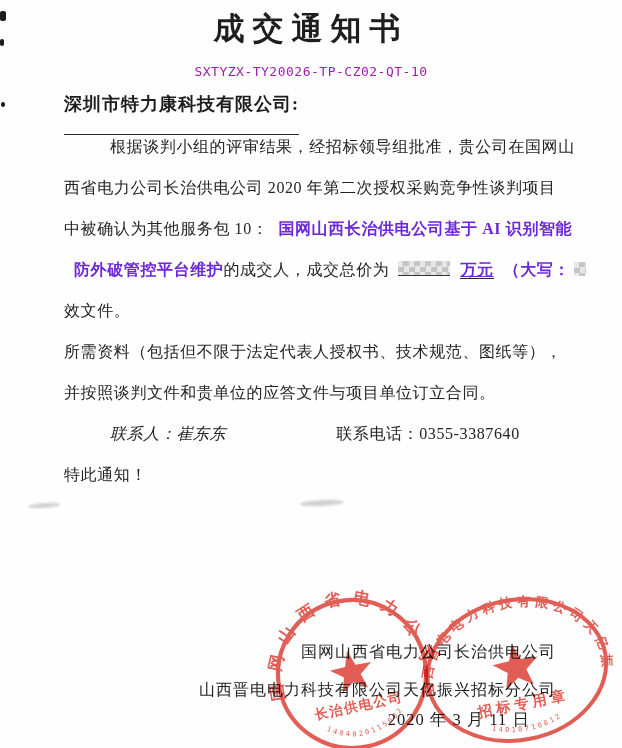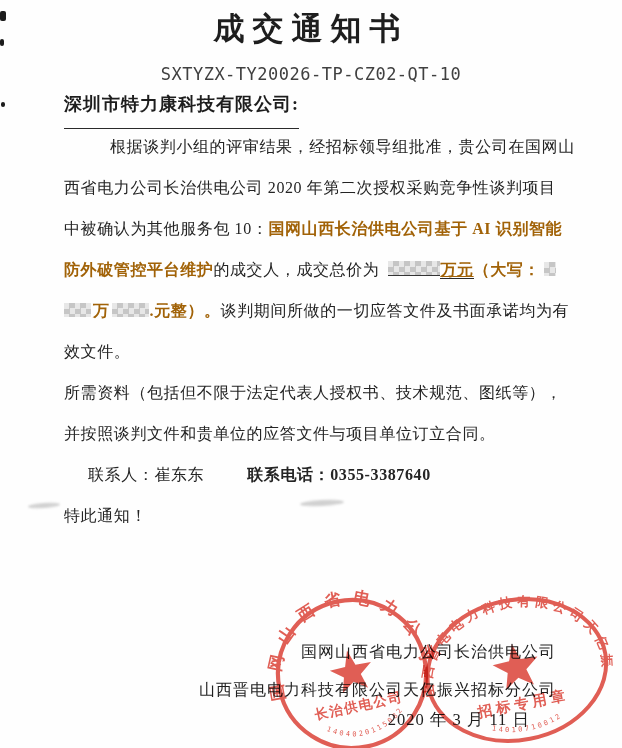--- a/index.html
+++ b/index.html
@@ -15,49 +15,49 @@
   .title{
     position:absolute;top:8px;left:0;right:0;margin:0;
     text-align:center;
     font-size:31px;font-weight:bold;letter-spacing:8px;
     color:#1e1e1e;
   }
   .refno{
     position:absolute;top:64px;left:0;right:0;
     text-align:center;
     font-family:"DejaVu Sans Mono","Liberation Mono",monospace;
-    font-size:17px;letter-spacing:.5px;color:#404040;
+    font-size:13px;letter-spacing:.5px;color:#a21caf;
   }
   .addressee{
     position:absolute;top:92px;left:64px;
     font-size:18px;font-weight:bold;color:#1d1d1d;
-    border-bottom:1.8px solid #2a2a2a;padding-bottom:12px;
+    border-bottom:1.8px solid #2a2a2a;padding-bottom:18px;
     letter-spacing:1px;
   }
   
   .bodytext{
     position:absolute;top:126px;left:64px;width:510px;
     font-size:16px;line-height:41px;color:#242424;
     letter-spacing:.6px;
   }
   .line{white-space:nowrap;}
   .indent{text-indent:46px;}
-  .b{font-weight:bold;color:#a16207;}
+  .b{font-weight:bold;color:#6d28d9;margin-left:10px;}
   .u{border-bottom:1.6px solid #2a2a2a;text-decoration:underline;}
   .redact{
     display:inline-block;height:14px;vertical-align:-1px;
     background:repeating-conic-gradient(#c3c3c3 0% 25%, #e6e6e6 0% 50%) 0 0 / 11px 11px;
     opacity:.95;
   }
   .r1{width:52px;margin-left:9px;}
   .r2{width:12px;margin-left:4px;}
   .r3{width:27px;margin-right:2px;}
   .r4{width:37px;margin-left:2px;margin-right:1px;}
-  .contact .cperson{margin-left:24px;}
-  .contact .cphone{margin-left:43px;font-weight:bold;}
+  .contact .cperson{margin-left:46px;font-style:italic;}
+  .contact .cphone{margin-left:110px;}
   .notice span{font-weight:500;}
   
   .sig{position:absolute;font-size:16px;color:#1f1f1f;letter-spacing:1px;white-space:nowrap;z-index:2;}
   .sig1{top:642px;right:66px;}
   .sig2{top:680px;right:66px;}
   .sigdate{top:709px;right:92px;font-size:16.5px;}
   
   .seal{
     position:absolute;z-index:3;
     mix-blend-mode:multiply;opacity:.85;
@@ -87,21 +87,20 @@
 
   <h1 class="title">成交通知书</h1>
   <div class="refno">SXTYZX-TY20026-TP-CZ02-QT-10</div>
   <div class="addressee">深圳市特力康科技有限公司:</div>
 
   <div class="bodytext">
     <div class="line indent"><span>根据谈判小组的评审结果，经招标领导组批准，贵公司在国网山</span></div>
     <div class="line"><span>西省电力公司长治供电公司 2020 年第二次授权采购竞争性谈判项目</span></div>
     <div class="line"><span>中被确认为其他服务包 10：</span><span class="b">国网山西长治供电公司基于 AI 识别智能</span></div>
     <div class="line"><span class="b">防外破管控平台维护</span><span>的成交人，成交总价为</span><span class="redact u r1"></span><span class="b u">万元</span><span class="b">（大写：</span><span class="redact r2"></span></div>
-    <div class="line"><span class="redact r3"></span><span class="b">万</span><span class="redact r4"></span><span class="b">.元整）。</span><span>谈判期间所做的一切应答文件及书面承诺均为有</span></div>
     <div class="line"><span>效文件。</span></div>
     <div class="line"><span>所需资料（包括但不限于法定代表人授权书、技术规范、图纸等），</span></div>
     <div class="line"><span>并按照谈判文件和贵单位的应答文件与项目单位订立合同。</span></div>
     <div class="line contact"><span class="cperson">联系人：崔东东</span><span class="cphone">联系电话：0355-3387640</span></div>
     <div class="line notice"><span>特此通知！</span></div>
   </div>
 
   <div class="sig sig1">国网山西省电力公司长治供电公司</div>
   <div class="sig sig2">山西晋电电力科技有限公司天亿振兴招标分公司</div>
   <div class="sig sigdate">2020 年 3 月 11 日</div>

